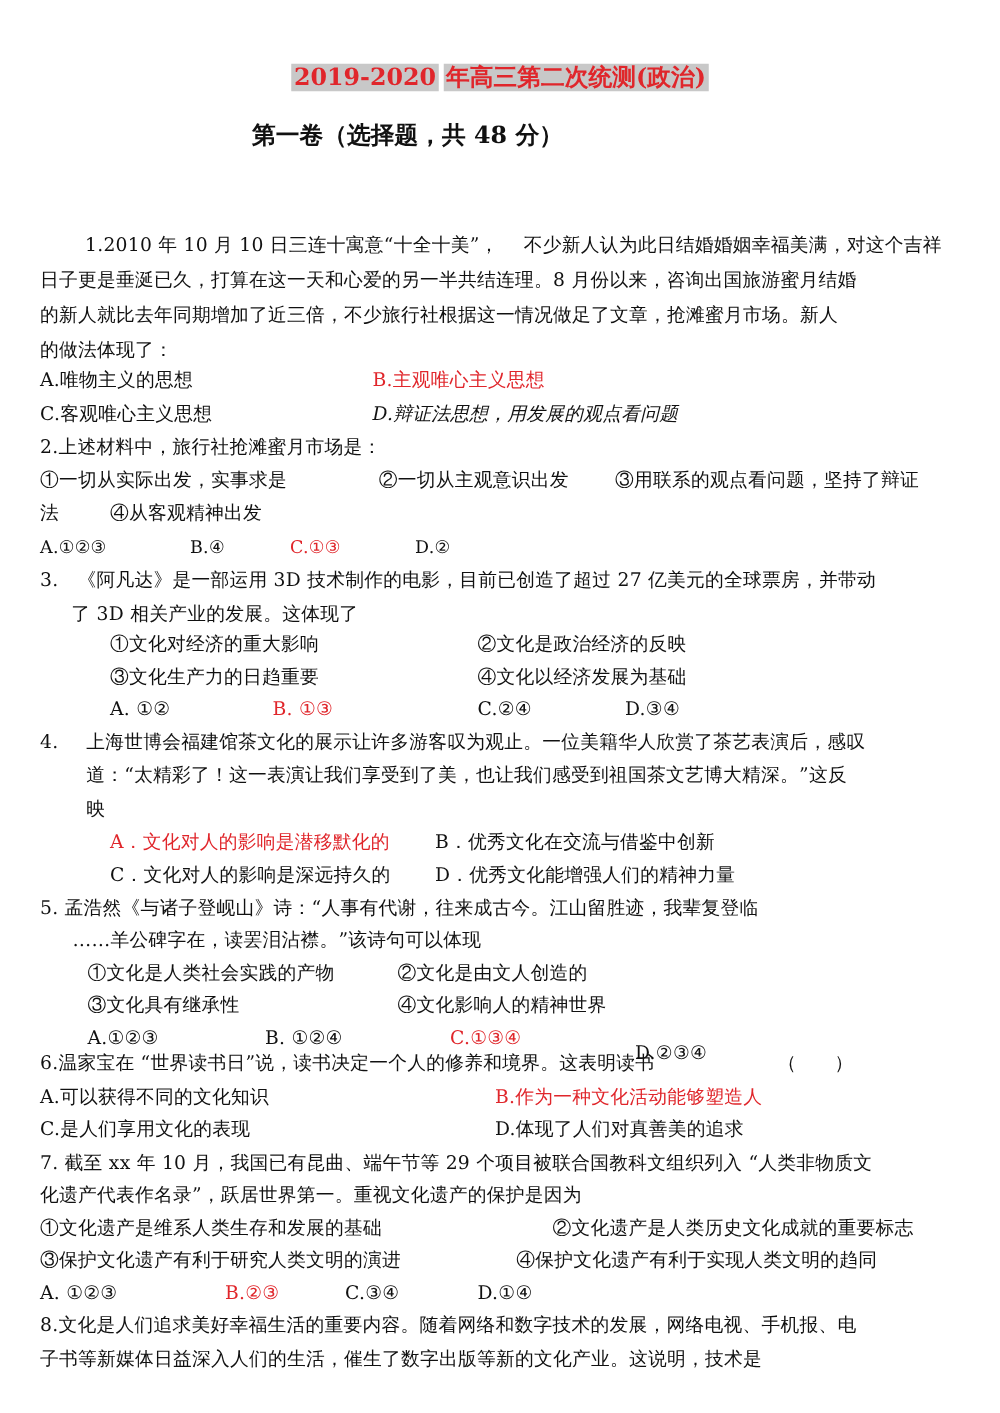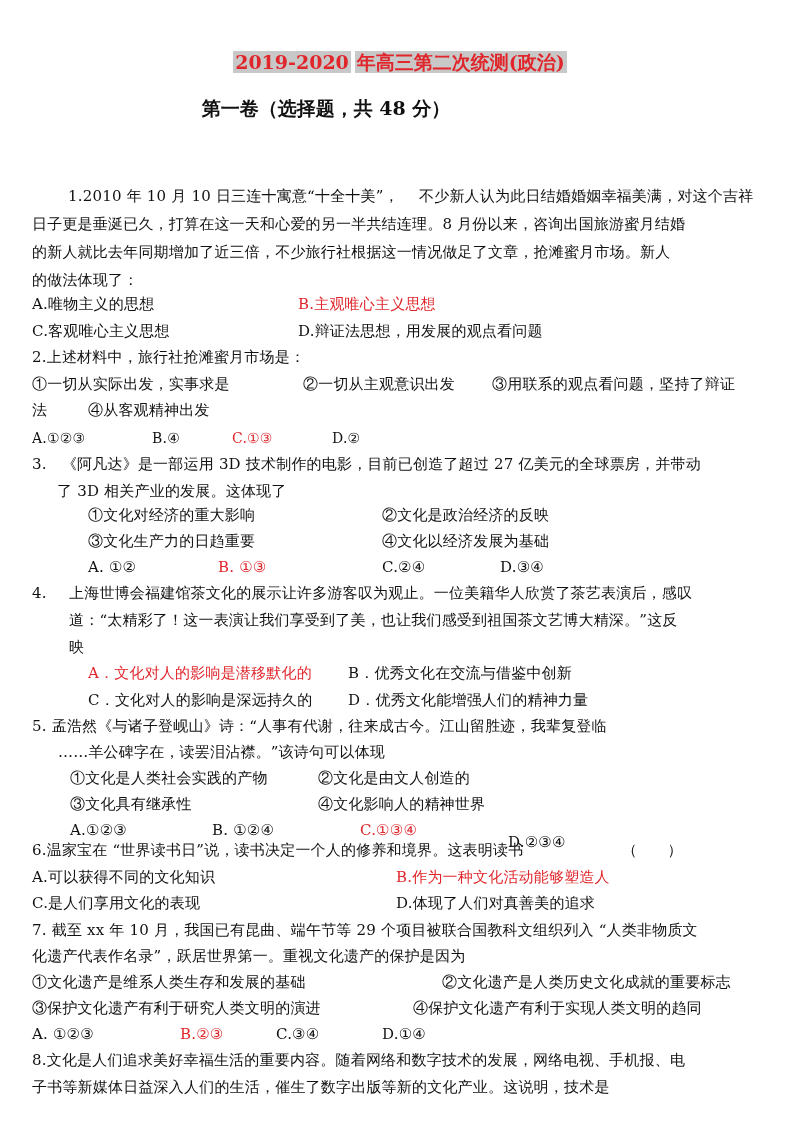--- a/index.html
+++ b/index.html
@@ -40,21 +40,21 @@
 
 
   <div>
     <div class="ln" style="top:186px;left:32px;margin-left:36px;">1.2010 年 10 月 10 日三连十寓意“十全十美”，　 不少新人认为此日结婚婚姻幸福美满，对这个吉祥</div>
     <div class="ln" style="top:214px;left:32px;">日子更是垂涎已久，打算在这一天和心爱的另一半共结连理。8 月份以来，咨询出国旅游蜜月结婚</div>
     <div class="ln" style="top:242px;left:32px;">的新人就比去年同期增加了近三倍，不少旅行社根据这一情况做足了文章，抢滩蜜月市场。新人</div>
     <div class="ln" style="top:270px;left:32px;">的做法体现了：</div>
     <div class="ln" style="top:294px;left:32px;">A.唯物主义的思想</div>
     <div class="ln red" style="top:294px;left:298px;">B.主观唯心主义思想</div>
     <div class="ln" style="top:321px;left:32px;">C.客观唯心主义思想</div>
-    <div class="ln" style="top:321px;left:298px;">D.辩证法思想，用发展的观点看问题</div>
+    <div class="ln" style="top:321px;left:298px;font-style:italic;">D.辩证法思想，用发展的观点看问题</div>
   </div>
 
   <div>
     <div class="ln" style="top:347px;left:32px;">2.上述材料中，旅行社抢滩蜜月市场是：</div>
     <div class="ln" style="top:374px;left:32px;">①一切从实际出发，实事求是</div>
     <div class="ln" style="top:374px;left:303px;">②一切从主观意识出发</div>
     <div class="ln" style="top:374px;left:492px;">③用联系的观点看问题，坚持了辩证</div>
     <div class="ln" style="top:400px;left:32px;">法</div>
     <div class="ln" style="top:400px;left:88px;">④从客观精神出发</div>
     <div class="ln" style="top:428px;left:32px;font-size:14px;">A.①②③</div>

